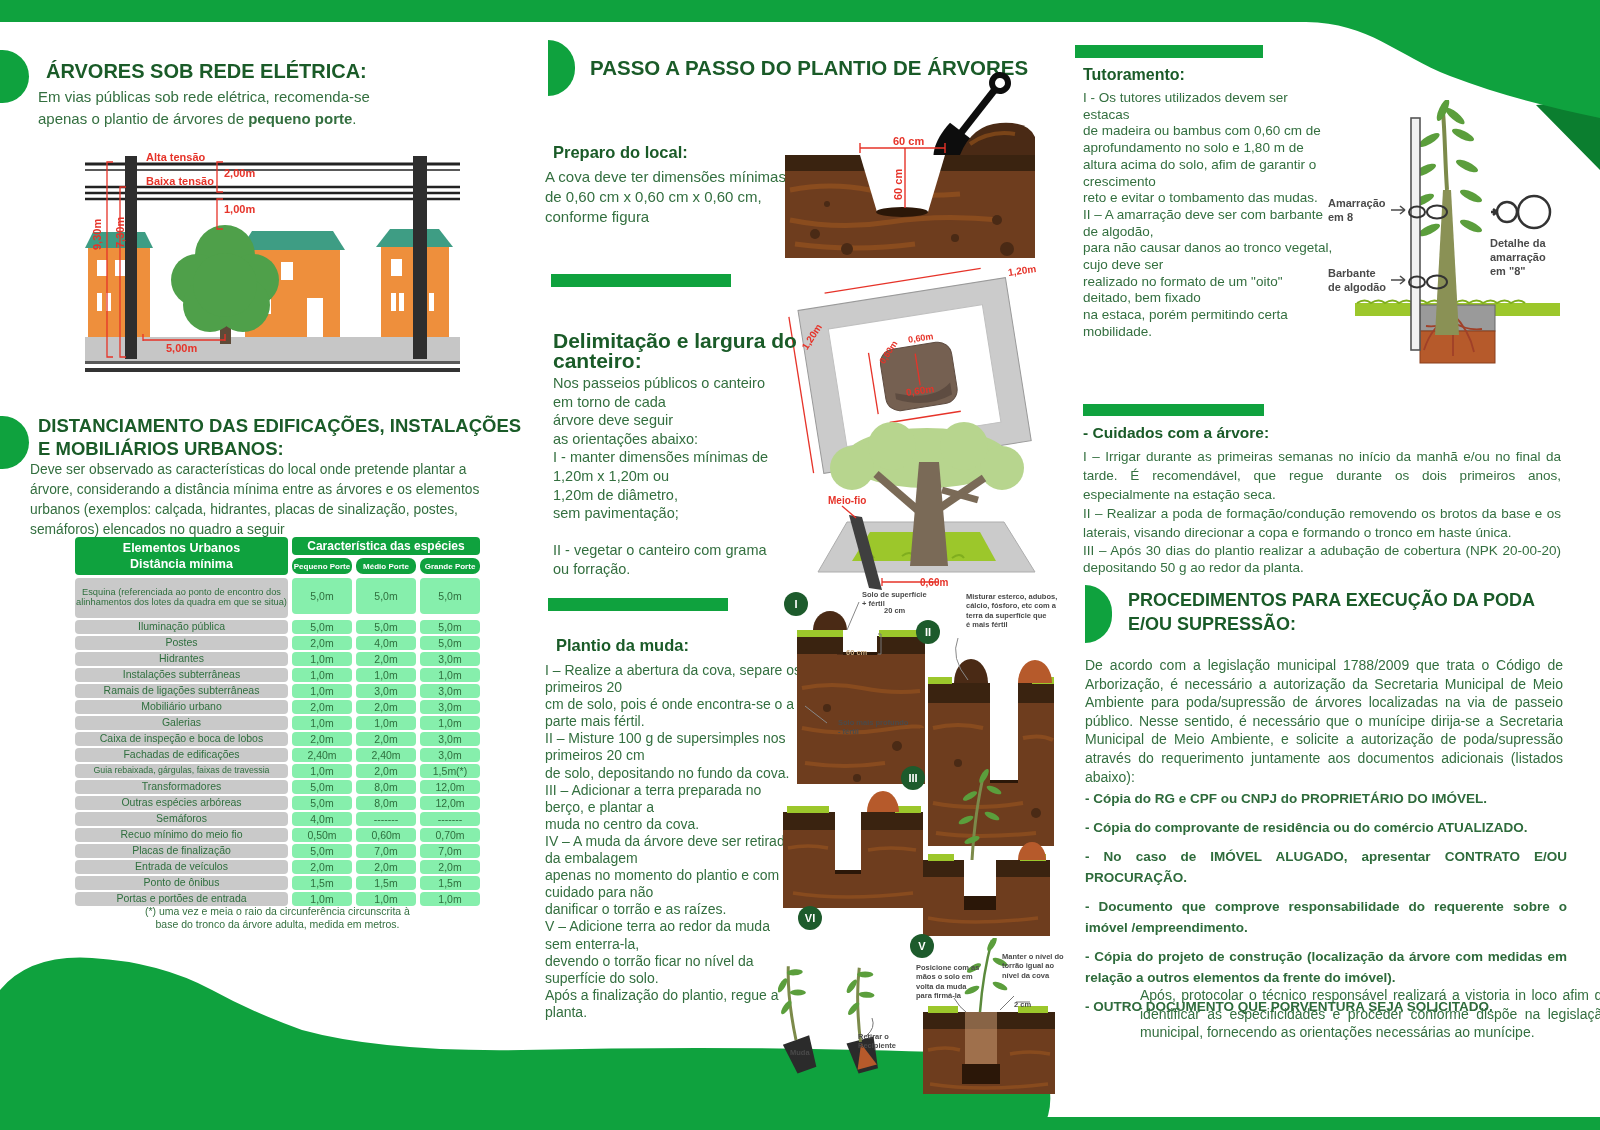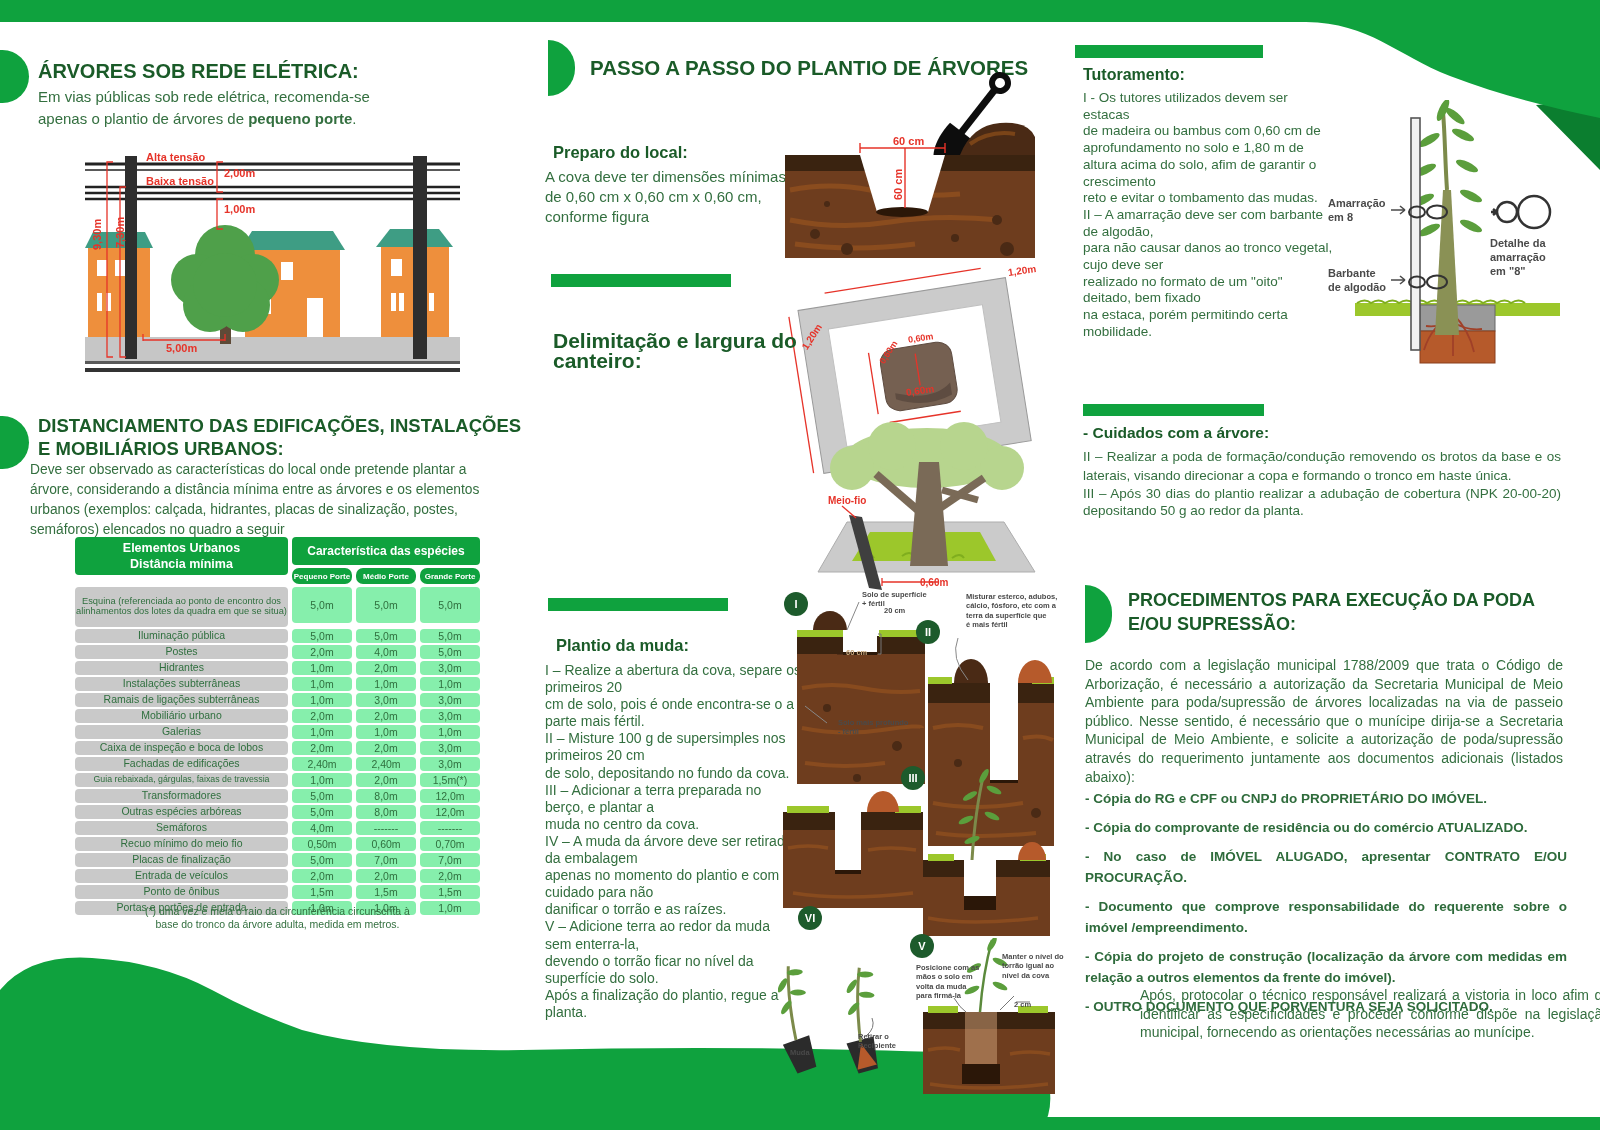--- a/index.html
+++ b/index.html
@@ -15,21 +15,21 @@
   .dimred{color:#E63329;font-weight:bold;font-size:11px;line-height:1;}
   .rot90{transform:rotate(-90deg);transform-origin:0 0;}
   .glabel{color:#4A4A4A;font-size:7.5px;line-height:1.25;font-weight:bold;}
   .circ{width:24px;height:24px;border-radius:50%;background:#1D5B2C;color:#fff;font-weight:bold;
         font-size:11px;display:flex;align-items:center;justify-content:center;}
   
   .thead{display:flex;gap:4px;margin-bottom:3px;}
   .th-left{width:213px;height:38px;background:#0FA23E;border-radius:4px;color:#fff;font-weight:bold;
            font-size:12.5px;display:flex;flex-direction:column;align-items:center;justify-content:center;line-height:1.3;}
   .th-right{width:188px;display:flex;flex-direction:column;gap:3px;}
-  .th-group{height:28px;background:#0FA23E;border-radius:4px;color:#fff;font-weight:bold;font-size:12px;
+  .th-group{height:18px;background:#0FA23E;border-radius:4px;color:#fff;font-weight:bold;font-size:12px;
             display:flex;align-items:center;justify-content:center;}
   .th-sizes{display:flex;gap:4px;}
   .th-size{width:60px;height:16px;background:#0FA23E;border-radius:7px;color:#fff;font-weight:bold;font-size:8px;
            display:flex;align-items:center;justify-content:center;}
   .trow{display:flex;gap:4px;margin-bottom:2px;}
   .tname{width:213px;background:#C9C9C9;border-radius:4px;color:#2F6F3E;font-size:10.5px;height:14px;
          display:flex;align-items:center;justify-content:center;text-align:center;line-height:1.05;}
   .tval{width:60px;background:#86efac;border-radius:4px;color:#2F6F3E;font-size:10.5px;height:14px;
         display:flex;align-items:center;justify-content:center;}
   .trow.tall .tname{height:40px;font-size:9.3px;}
@@ -46,21 +46,21 @@
     <path d="M1600,95 C1572,101 1552,104 1536,105 L1600,170 Z" fill="#0B7E2F"></path>
     <path d="M0,0 H1600 V118 C1552,108 1502,96 1450,76 C1396,55 1370,23 1306,22 L0,22 Z" fill="#0FA23E"></path>
   </svg>
 
   <svg class="abs" style="left:0;top:930px;" width="1600" height="200" viewBox="0 0 1600 200">
     <path d="M0,200 V60 Q30,24 92,28 Q160,32 212,60 Q252,82 302,100 Q382,122 522,120 Q702,116 862,120 Q962,122 1012,126 Q1046,130 1050,162 Q1052,182 1042,200 Z" fill="#0FA23E"></path>
     <rect x="0" y="187" width="1600" height="13" fill="#0FA23E"></rect>
   </svg>
 
   <div class="abs bullet" style="left:0;top:50px;width:29px;height:53px;"></div>
-  <div class="abs h1" style="left:38px;top:60px;font-size:20px;">ÁRVORES SOB REDE ELÉTRICA:</div>
+  <div class="abs h1" style="left:46px;top:60px;font-size:20px;">ÁRVORES SOB REDE ELÉTRICA:</div>
   <div class="abs body-txt" style="left:38px;top:88px;font-size:15px;">Em vias públicas sob rede elétrica, recomenda-se</div>
   <div class="abs body-txt" style="left:38px;top:110px;font-size:15px;">
     <span>apenas o plantio de árvores de </span><b>pequeno porte</b><span>.</span>
   </div>
 
   <svg class="abs" style="left:85px;top:148px;" width="375" height="232" viewBox="0 0 375 232">
 
     <line x1="0" y1="16" x2="375" y2="16" stroke="#222" stroke-width="3"></line>
     <line x1="0" y1="22" x2="375" y2="22" stroke="#222" stroke-width="1.5"></line>
     <line x1="0" y1="39" x2="375" y2="39" stroke="#222" stroke-width="2.5"></line>
@@ -343,20 +343,31 @@
     <g stroke="#E63329" stroke-width="1.3" fill="none">
       <path d="M50,86 l14,12"></path>
       <path d="M90,162 h56 M90,158 v8"></path>
     </g>
   </svg>
   <div class="abs dimred" style="left:828px;top:496px;font-size:10px;">Meio-fio</div>
   <div class="abs dimred" style="left:920px;top:578px;font-size:10px;">0,60m</div>
 
   <div class="abs h1 preline" style="left:553px;top:331px;font-size:21px;line-height:20px;">Delimitação e largura do
 canteiro:</div>
+  <div class="abs body-txt preline" style="left:553px;top:374px;font-size:14.5px;line-height:18.6px;">Nos passeios públicos o canteiro
+em torno de cada
+árvore deve seguir
+as orientações abaixo:
+I - manter dimensões mínimas de
+1,20m x 1,20m ou
+1,20m de diâmetro,
+sem pavimentação;
+
+II - vegetar o canteiro com grama
+ou forração.</div>
   <div class="abs gbar" style="left:548px;top:598px;width:180px;height:13px;"></div>
 
   <div class="abs h1" style="left:556px;top:636px;font-size:16.5px;">Plantio da muda:</div>
   <div class="abs body-txt preline" style="left:545px;top:662px;font-size:14px;line-height:17.1px;">I – Realize a abertura da cova, separe os
 primeiros 20
 cm de solo, pois é onde encontra-se o a
 parte mais fértil.
 II – Misture 100 g de supersimples nos
 primeiros 20 cm
 de solo, depositando no fundo da cova.
@@ -589,20 +600,21 @@
 em 8</div>
   <div class="abs preline" style="left:1490px;top:236px;font-size:11px;font-weight:bold;color:#4A4A4A;line-height:14px;">Detalhe da
 amarração
 em "8"</div>
   <div class="abs preline" style="left:1328px;top:266px;font-size:11px;font-weight:bold;color:#4A4A4A;line-height:14px;">Barbante
 de algodão</div>
 
   <div class="abs gbar" style="left:1083px;top:404px;width:181px;height:12px;"></div>
   <div class="abs h1" style="left:1083px;top:424px;font-size:15.5px;">- Cuidados com a árvore:</div>
   <div class="abs" style="left:1083px;top:447px;width:478px;">
+    <div class="body-txt justify" style="font-size:13.5px;line-height:19px;">I – Irrigar durante as primeiras semanas no início da manhã e/ou no final da tarde. É recomendável, que regue durante os dois primeiros anos, especialmente na estação seca.</div>
     <div class="body-txt justify" style="font-size:13.5px;line-height:19px;">II – Realizar a poda de formação/condução removendo os brotos da base e os laterais, visando direcionar a copa e formando o tronco em haste única.</div>
     <div class="body-txt justify" style="font-size:13.5px;line-height:17px;">III – Após 30 dias do plantio realizar a adubação de cobertura (NPK 20-00-20) depositando 50 g ao redor da planta.</div>
   </div>
 
   <div class="abs bullet" style="left:1085px;top:585px;width:27px;height:58px;"></div>
   <div class="abs h1 preline" style="left:1128px;top:588px;font-size:18px;line-height:24px;">PROCEDIMENTOS PARA EXECUÇÃO DA PODA
 E/OU SUPRESSÃO:</div>
   <div class="abs body-txt justify" style="left:1085px;top:656px;width:478px;font-size:14px;line-height:18.6px;">De acordo com a legislação municipal 1788/2009 que trata o Código de Arborização, é necessário a autorização da Secretaria Municipal de Meio Ambiente para poda/supressão de árvores localizadas na via de passeio público. Nesse sentido, é necessário que o munícipe dirija-se a Secretaria Municipal de Meio Ambiente, e solicite a autorização de poda/supressão através do requerimento juntamente aos documentos adicionais (listados abaixo):</div>
   <div class="abs" style="left:1085px;top:788px;width:482px;">
       <div class="doc">- Cópia do RG e CPF ou CNPJ do PROPRIETÁRIO DO IMÓVEL.</div>

